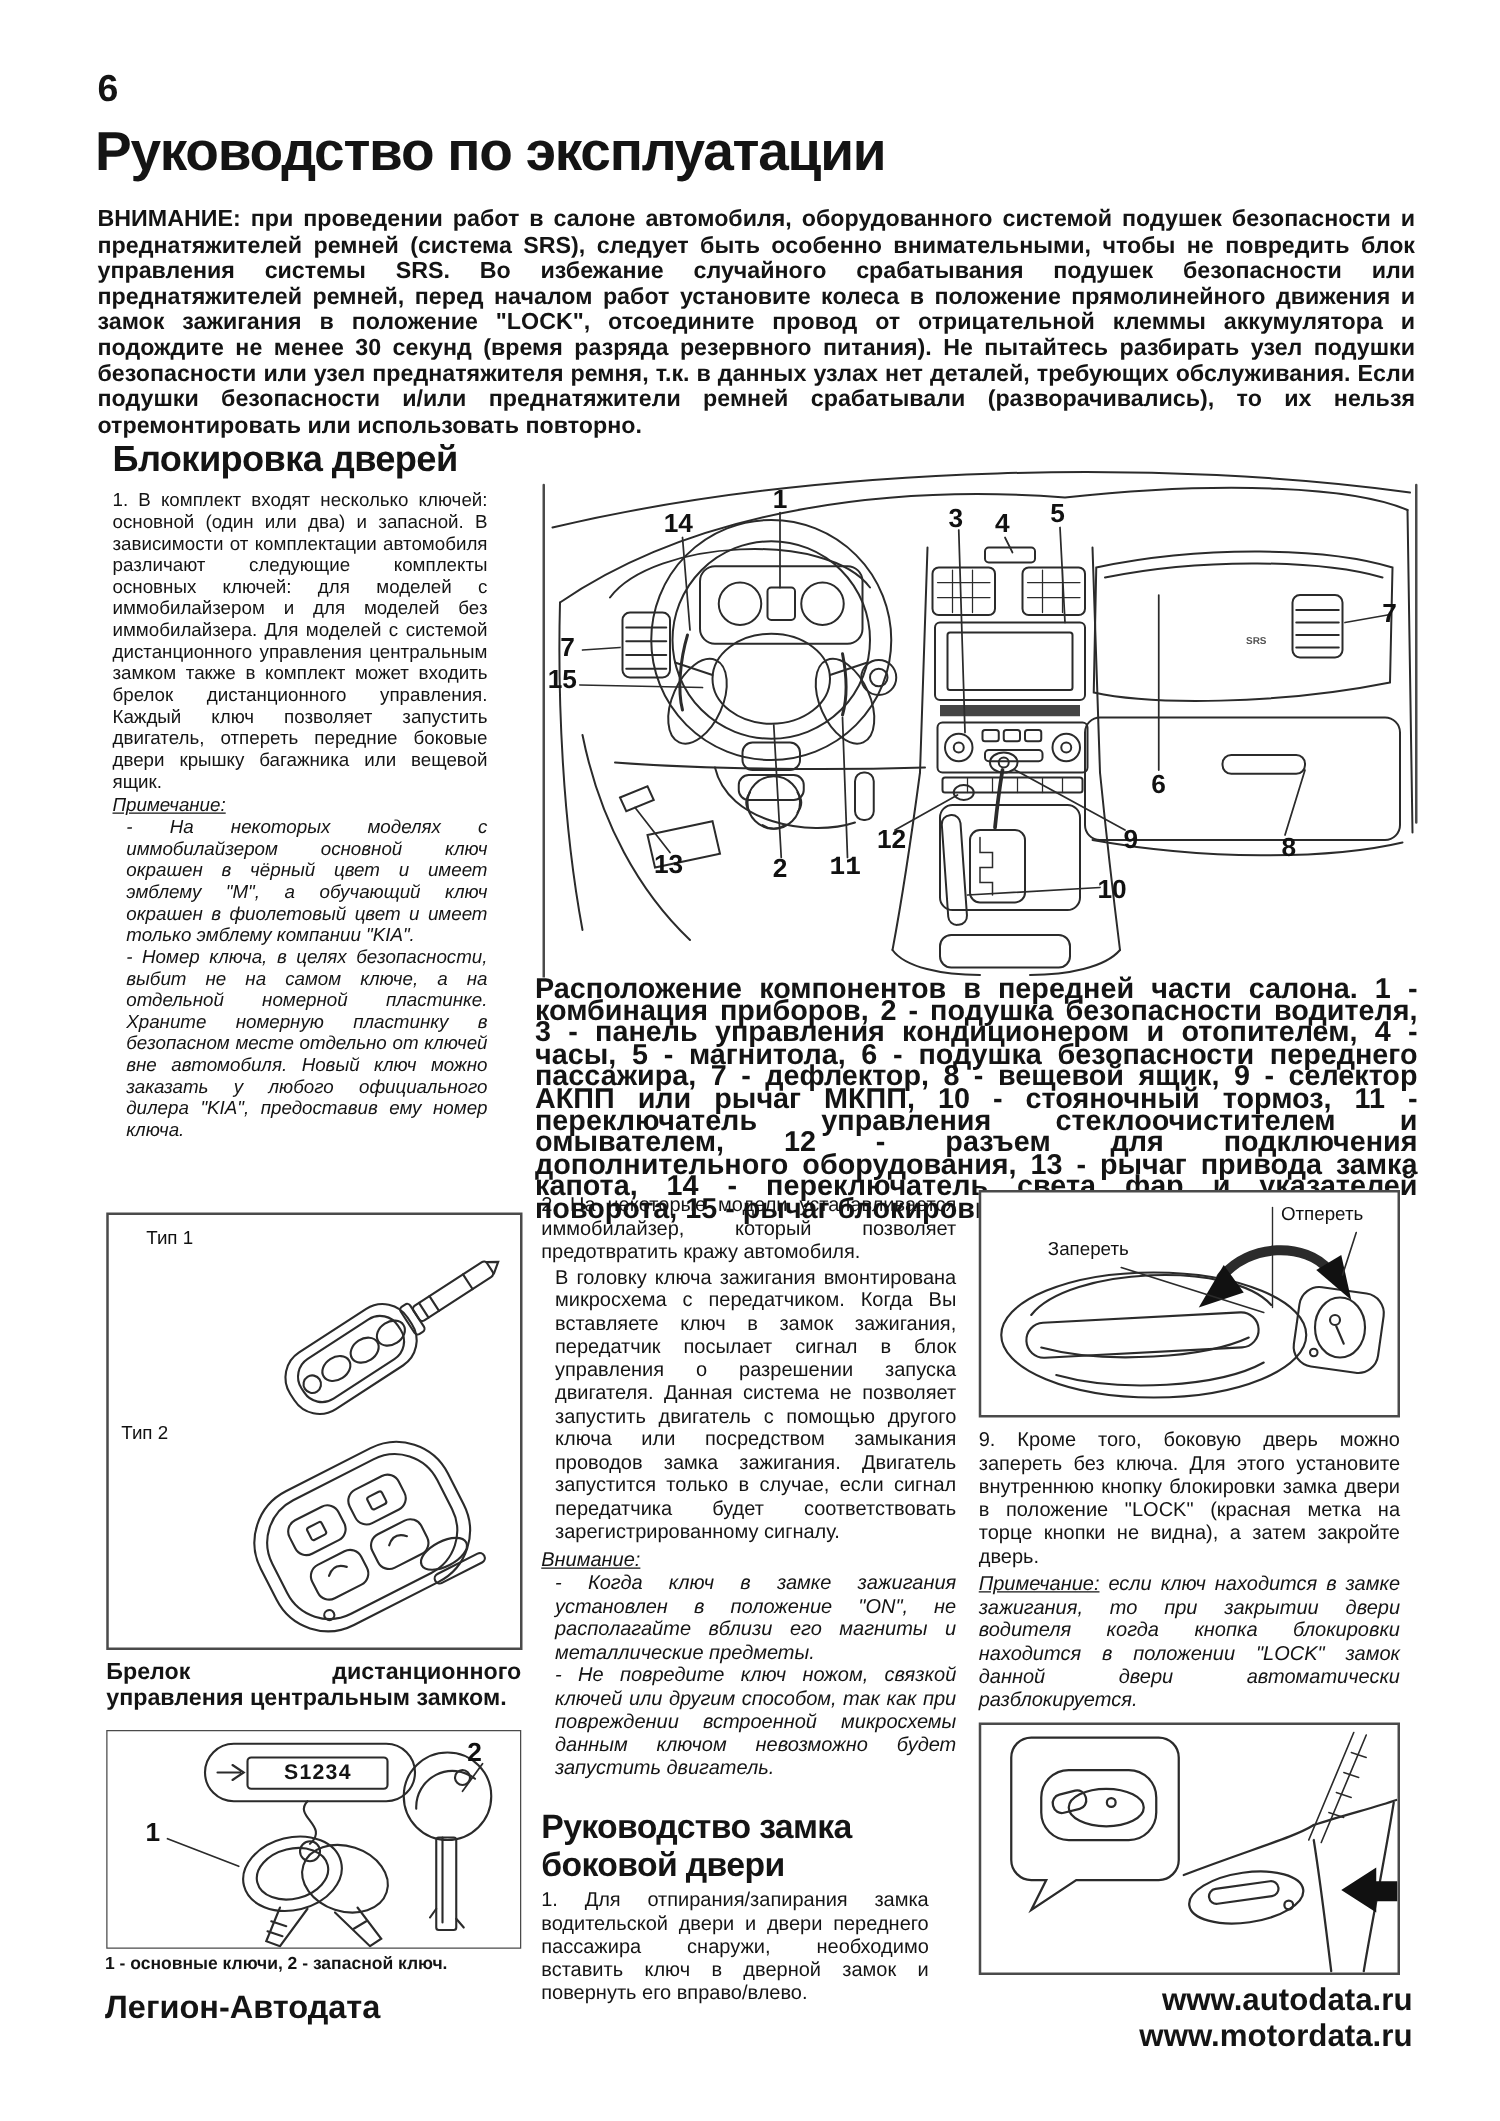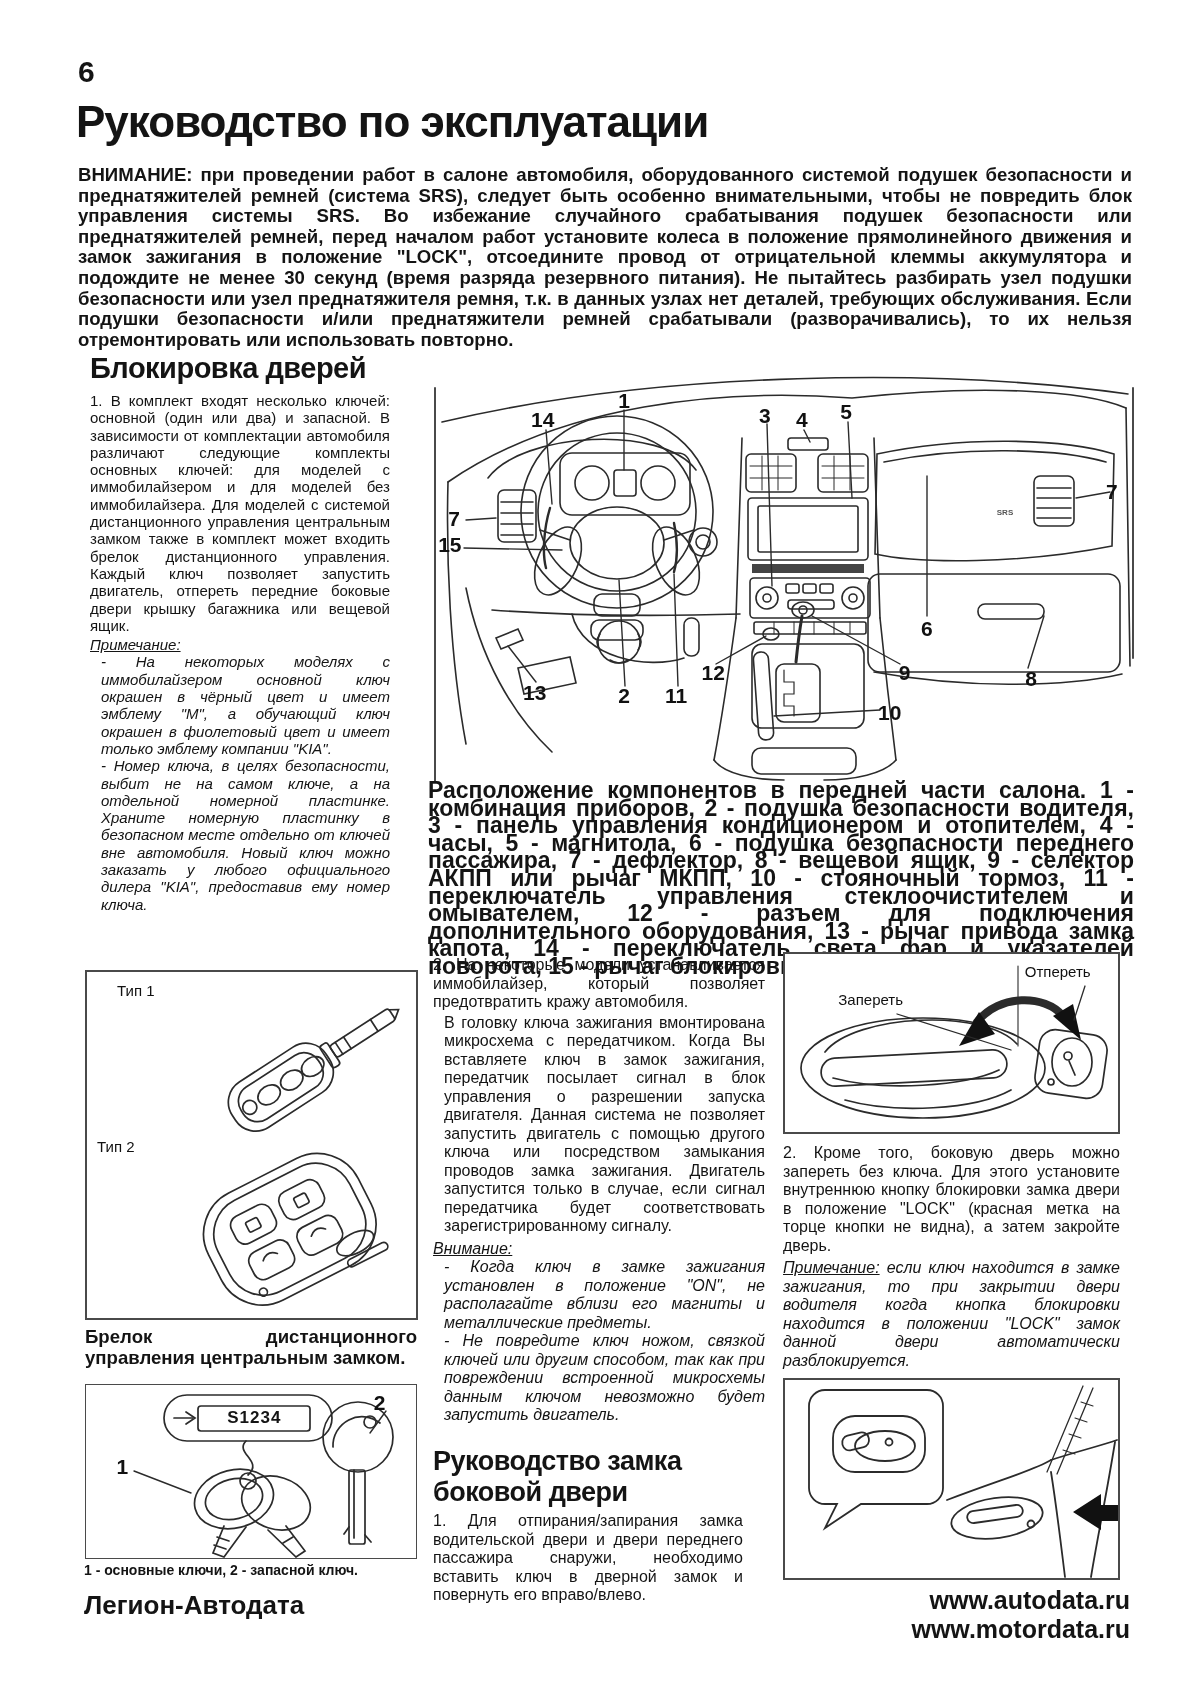--- a/index.html
+++ b/index.html
@@ -246,21 +246,21 @@
   <span class="callout" style="left: 28.3%; top: 9.9%;">1</span>
       <span class="callout" style="left: 16.9%; top: 14.4%;">14</span>
       <span class="callout" style="left: 48%; top: 13.4%;">3</span>
       <span class="callout" style="left: 53.2%; top: 14.4%;">4</span>
       <span class="callout" style="left: 59.4%; top: 12.5%;">5</span>
       <span class="callout" style="left: 96.6%; top: 31.4%;">7</span>
       <span class="callout" style="left: 4.5%; top: 37.7%;">7</span>
       <span class="callout" style="left: 3.9%; top: 43.9%;">15</span>
       <span class="callout" style="left: 15.8%; top: 78.8%;">13</span>
       <span class="callout" style="left: 28.3%; top: 79.5%;">2</span>
-      <span class="callout" style="left: 35.6%; top: 79.5%;">11</span>
+      <span class="callout" style="left: 35.6%; top: 79.5%; font-family: Liberation Mono, monospace;">11</span>
       <span class="callout" style="left: 40.8%; top: 74%;">12</span>
       <span class="callout" style="left: 67.6%; top: 74%;">9</span>
       <span class="callout" style="left: 65.5%; top: 83.5%;">10</span>
       <span class="callout" style="left: 70.7%; top: 63.7%;">6</span>
       <span class="callout" style="left: 85.3%; top: 75.5%;">8</span>
     </div>
 
   <div class="abs cap just" style="left:428px;top:782px;width:706px;">Расположение компонентов в передней части салона. 1 - комбинация приборов, 2 - подушка безопасности водителя, 3 - панель управления кондиционером и отопителем, 4 - часы, 5 - магнитола, 6 - подушка безопасности переднего пассажира, 7 - дефлектор, 8 - вещевой ящик, 9 - селектор АКПП или рычаг МКПП, 10 - стояночный тормоз, 11 - переключатель управления стеклоочистителем и омывателем, 12 - разъем для подключения дополнительного оборудования, 13 - рычаг привода замка капота, 14 - переключатель света фар и указателей поворота, 15 - рычаг блокировки рулевого колеса.</div>
 
   <div class="abs" style="left:433px;top:956px;width:332px;">
@@ -295,21 +295,21 @@
 
           <path d="M192,68 C214,40 260,40 278,62" stroke-width="8"></path>
           <polygon points="174,92 194,58 210,80" fill="#111" stroke="none"></polygon>
           <polygon points="296,86 268,62 288,50" fill="#111" stroke="none"></polygon>
 
           <path d="M112,60 L226,96" stroke-width="1.3"></path>
           <path d="M300,32 L289,66" stroke-width="1.3"></path>
         </g>
       </svg>
     </div>
-    <div class="body16 just mt10">2. Кроме того, боковую дверь можно запереть без ключа. Для этого установите внутреннюю кнопку блокировки замка двери в положение "LOCK" (красная метка на торце кнопки не видна), а затем закройте дверь.</div>
+    <div class="body16 just mt10">9. Кроме того, боковую дверь можно запереть без ключа. Для этого установите внутреннюю кнопку блокировки замка двери в положение "LOCK" (красная метка на торце кнопки не видна), а затем закройте дверь.</div>
     <div class="notes16 just mt4"><span class="ul">Примечание:</span><span> если ключ находится в замке зажигания, то при закрытии двери водителя когда кнопка блокировки находится в положении "LOCK" замок данной двери автоматически разблокируется.</span></div>
   </div>
 
   <div class="abs figbox" style="left:783px;top:1378px;width:333px;height:198px;">
     <svg viewBox="0 0 333 198" width="333" height="198">
       <g stroke="#2b2b2b" stroke-width="1.8" fill="none" stroke-linecap="round">
 
         <path d="M40,10 h102 a16,16 0 0 1 16,16 v82 a16,16 0 0 1 -16,16 h-66 l-36,24 l12,-24 h-12 a16,16 0 0 1 -16,-16 v-82 a16,16 0 0 1 16,-16 z"></path>
         <rect x="48" y="36" width="92" height="56" rx="22"></rect>
         <ellipse cx="100" cy="66" rx="30" ry="15"></ellipse>

